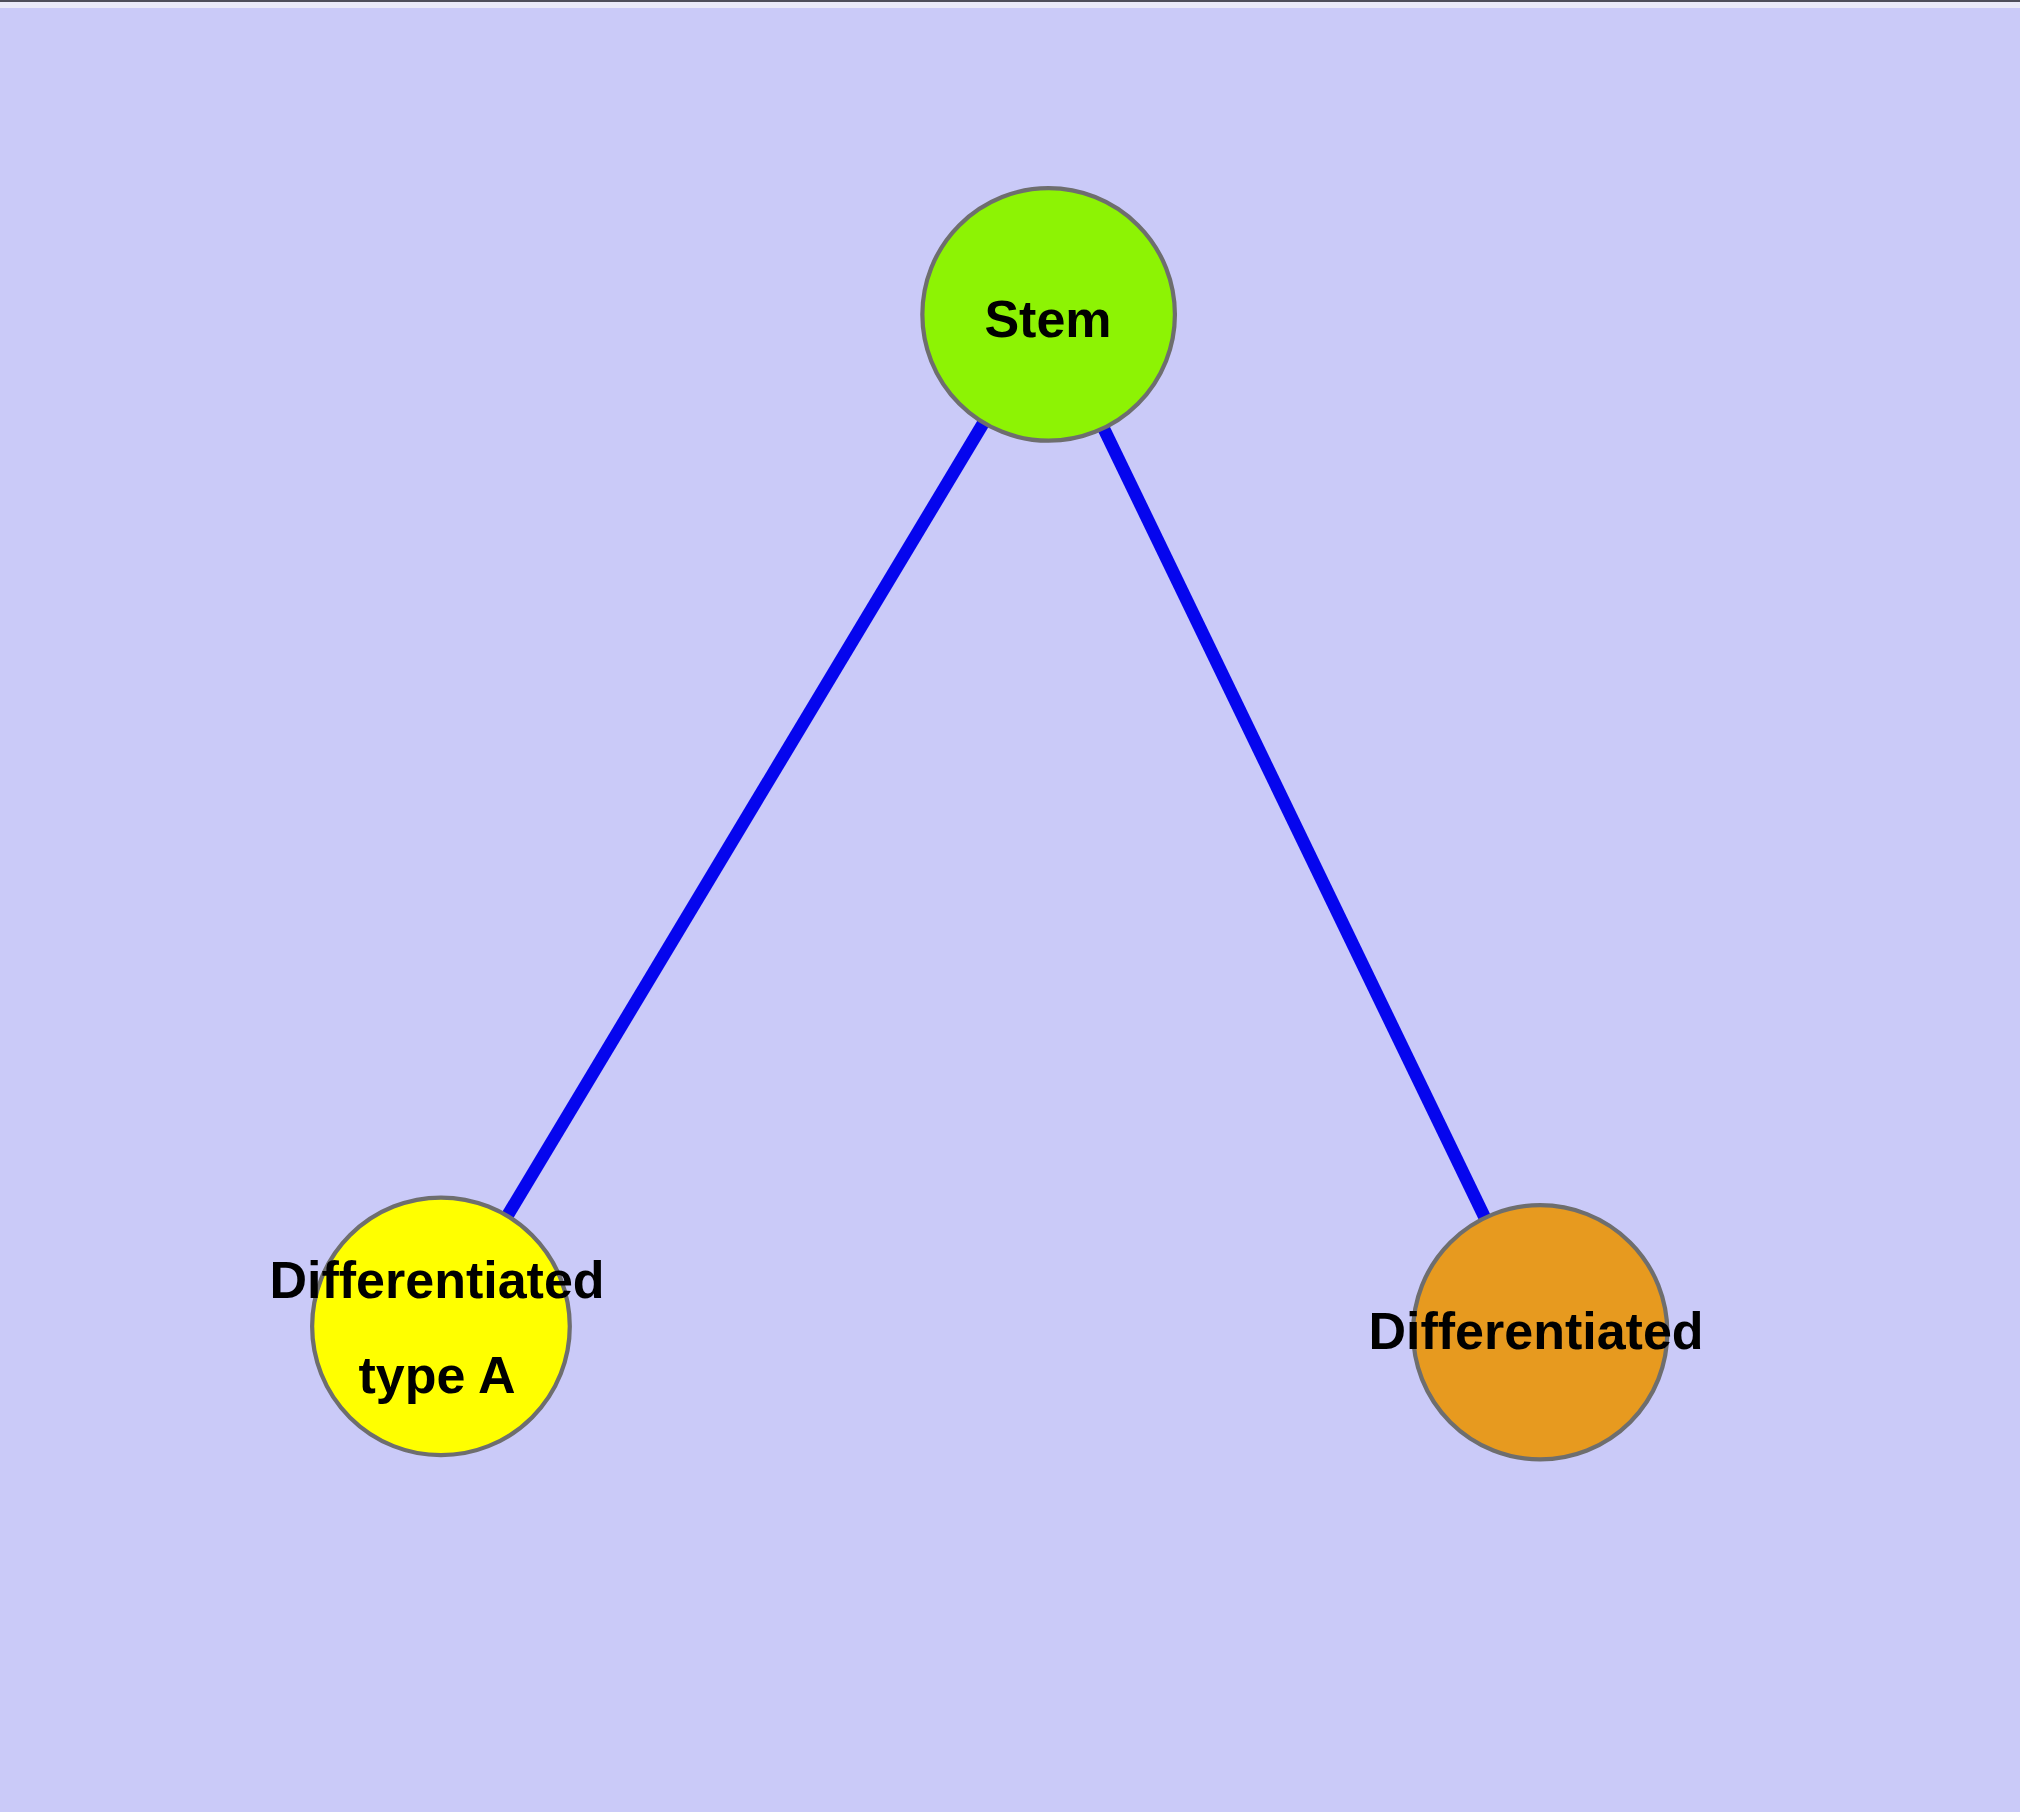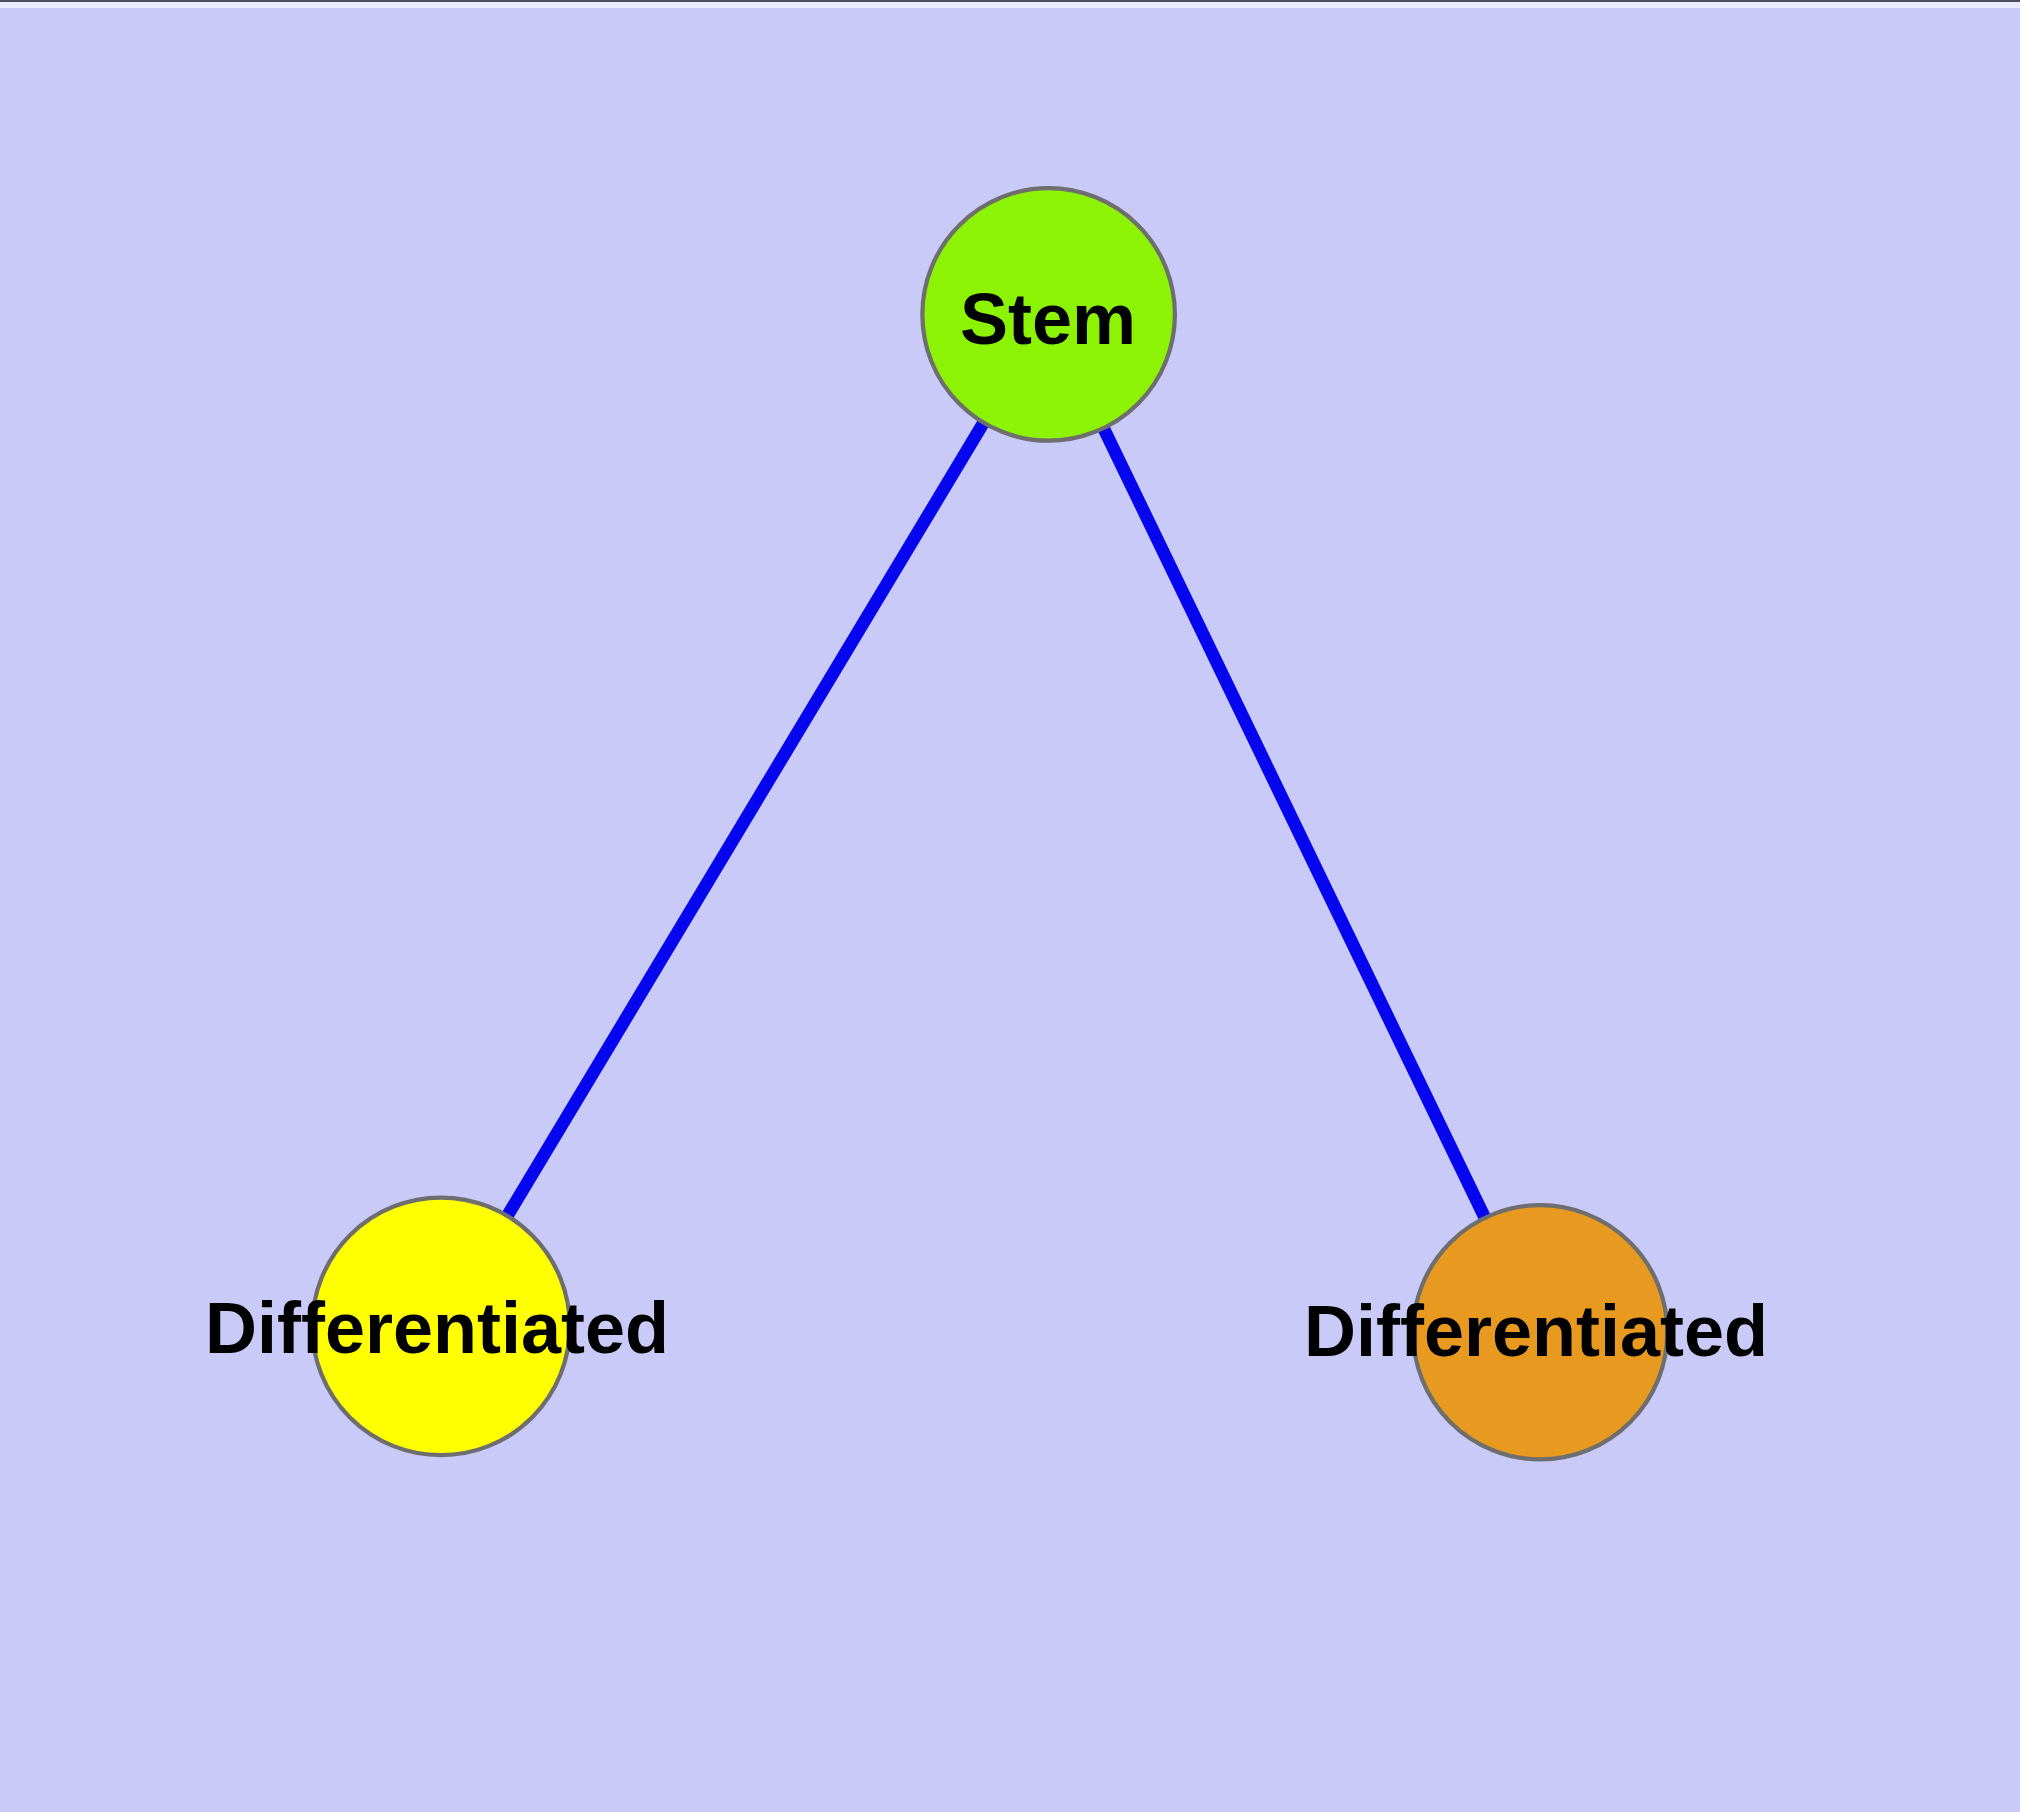--- a/index.html
+++ b/index.html
@@ -44,21 +44,21 @@
   }
   .node-circle {
     stroke: var(--node_border, #6E6E6E);
     stroke-width: 5;
   }
   .node-label {
     position: absolute;
     transform: translate(-50%, -50%);
     color: var(--text, #000000);
     font-weight: bold;
-    font-size: 72px;
+    font-size: 52px;
     line-height: 95px;
     text-align: center;
     white-space: nowrap;
     letter-spacing: 0px;
     z-index: 10;
   }
   .node-label .label-line {
     display: block;
   }
   .label-stem   { left: 1048px; top: 319px;  }
@@ -82,20 +82,21 @@
     <circle class="node-circle" cx="520" cy="1565" r="152" fill="#FFFF00"></circle>
     <circle class="node-circle" cx="1817" cy="1572" r="150" fill="#E79A1F"></circle>
   </svg>
 
   <div class="node-label label-stem">
     <span class="label-line">Stem</span>
   </div>
 
   <div class="node-label label-type-a">
     <span class="label-line">Differentiated</span>
+    <span class="label-line">type A</span>
   </div>
 
   <div class="node-label label-type-b">
     <span class="label-line">Differentiated</span>
   </div>
 
 </div>
 
 
 </body></html>

